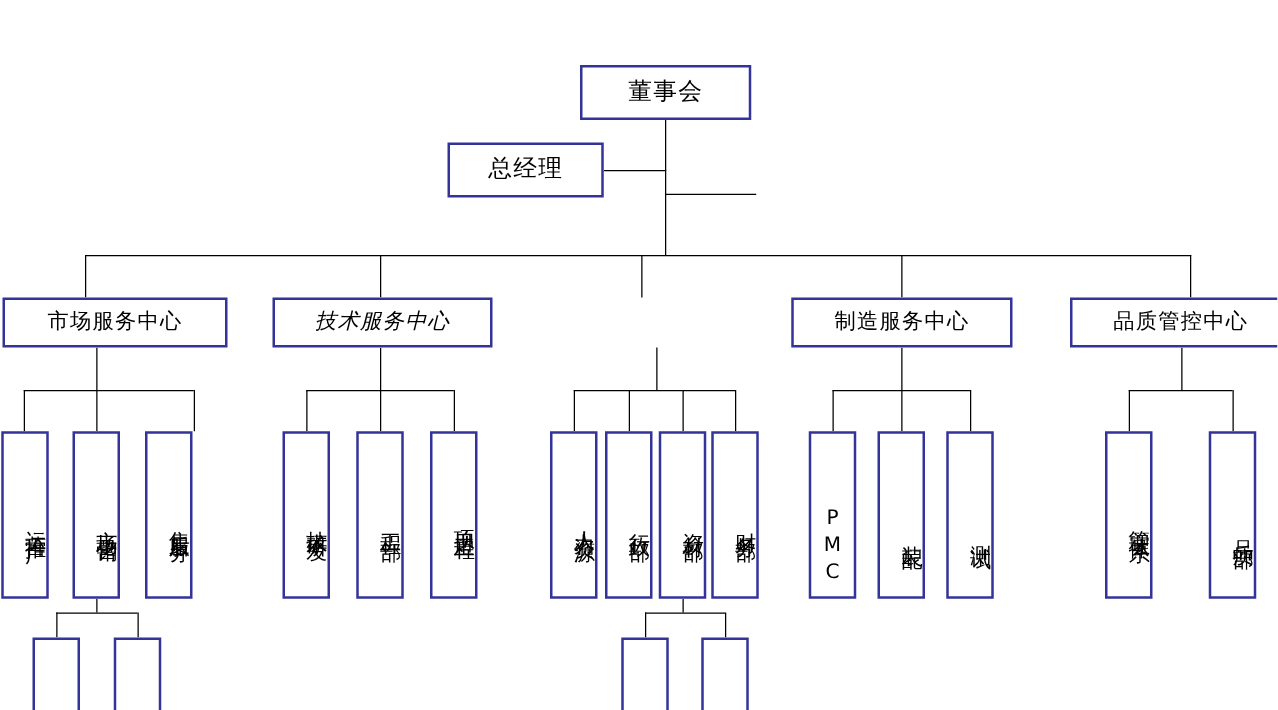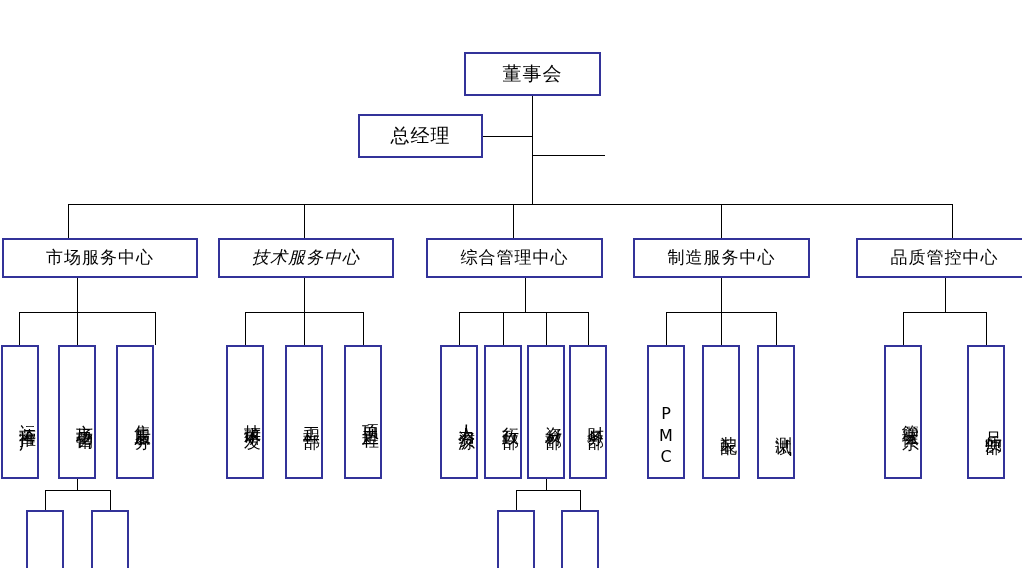--- a/index.html
+++ b/index.html
@@ -123,28 +123,25 @@
 
   <div class="box top" style="left:464px; top:4px; width:137px; height:44px;">
     <span>董事会</span>
   </div>
 
   <div class="box top" style="left:358px; top:66px; width:125px; height:44px;align-items:center;">
     <span>总经理</span>
   </div>
 
 
-  <div class="box center" style="left:2px; top:190px; width:196px; height:40px;">
+  <div class="box center" style="left:2px; top:190px; width:180px; height:40px;">
     <span>市场服务中心</span>
   </div>
   <div class="box center" style="left:218px; top:190px; width:176px; height:40px;font-style:italic;">
     <span>技术服务中心</span>
-  </div>
-  <div class="box center" style="left:426px; top:190px; width:177px; height:40px;">
-    <span>综合管理中心</span>
   </div>
   <div class="box center" style="left:633px; top:190px; width:177px; height:40px;">
     <span>制造服务中心</span>
   </div>
   <div class="box center" style="left:856px; top:190px; width:177px; height:40px;">
     <span>品质管控中心</span>
   </div>
 
   <div class="box dept" style="left:1px; top:297px; width:38px; height:134px;">
     <span>运营推广</span>

